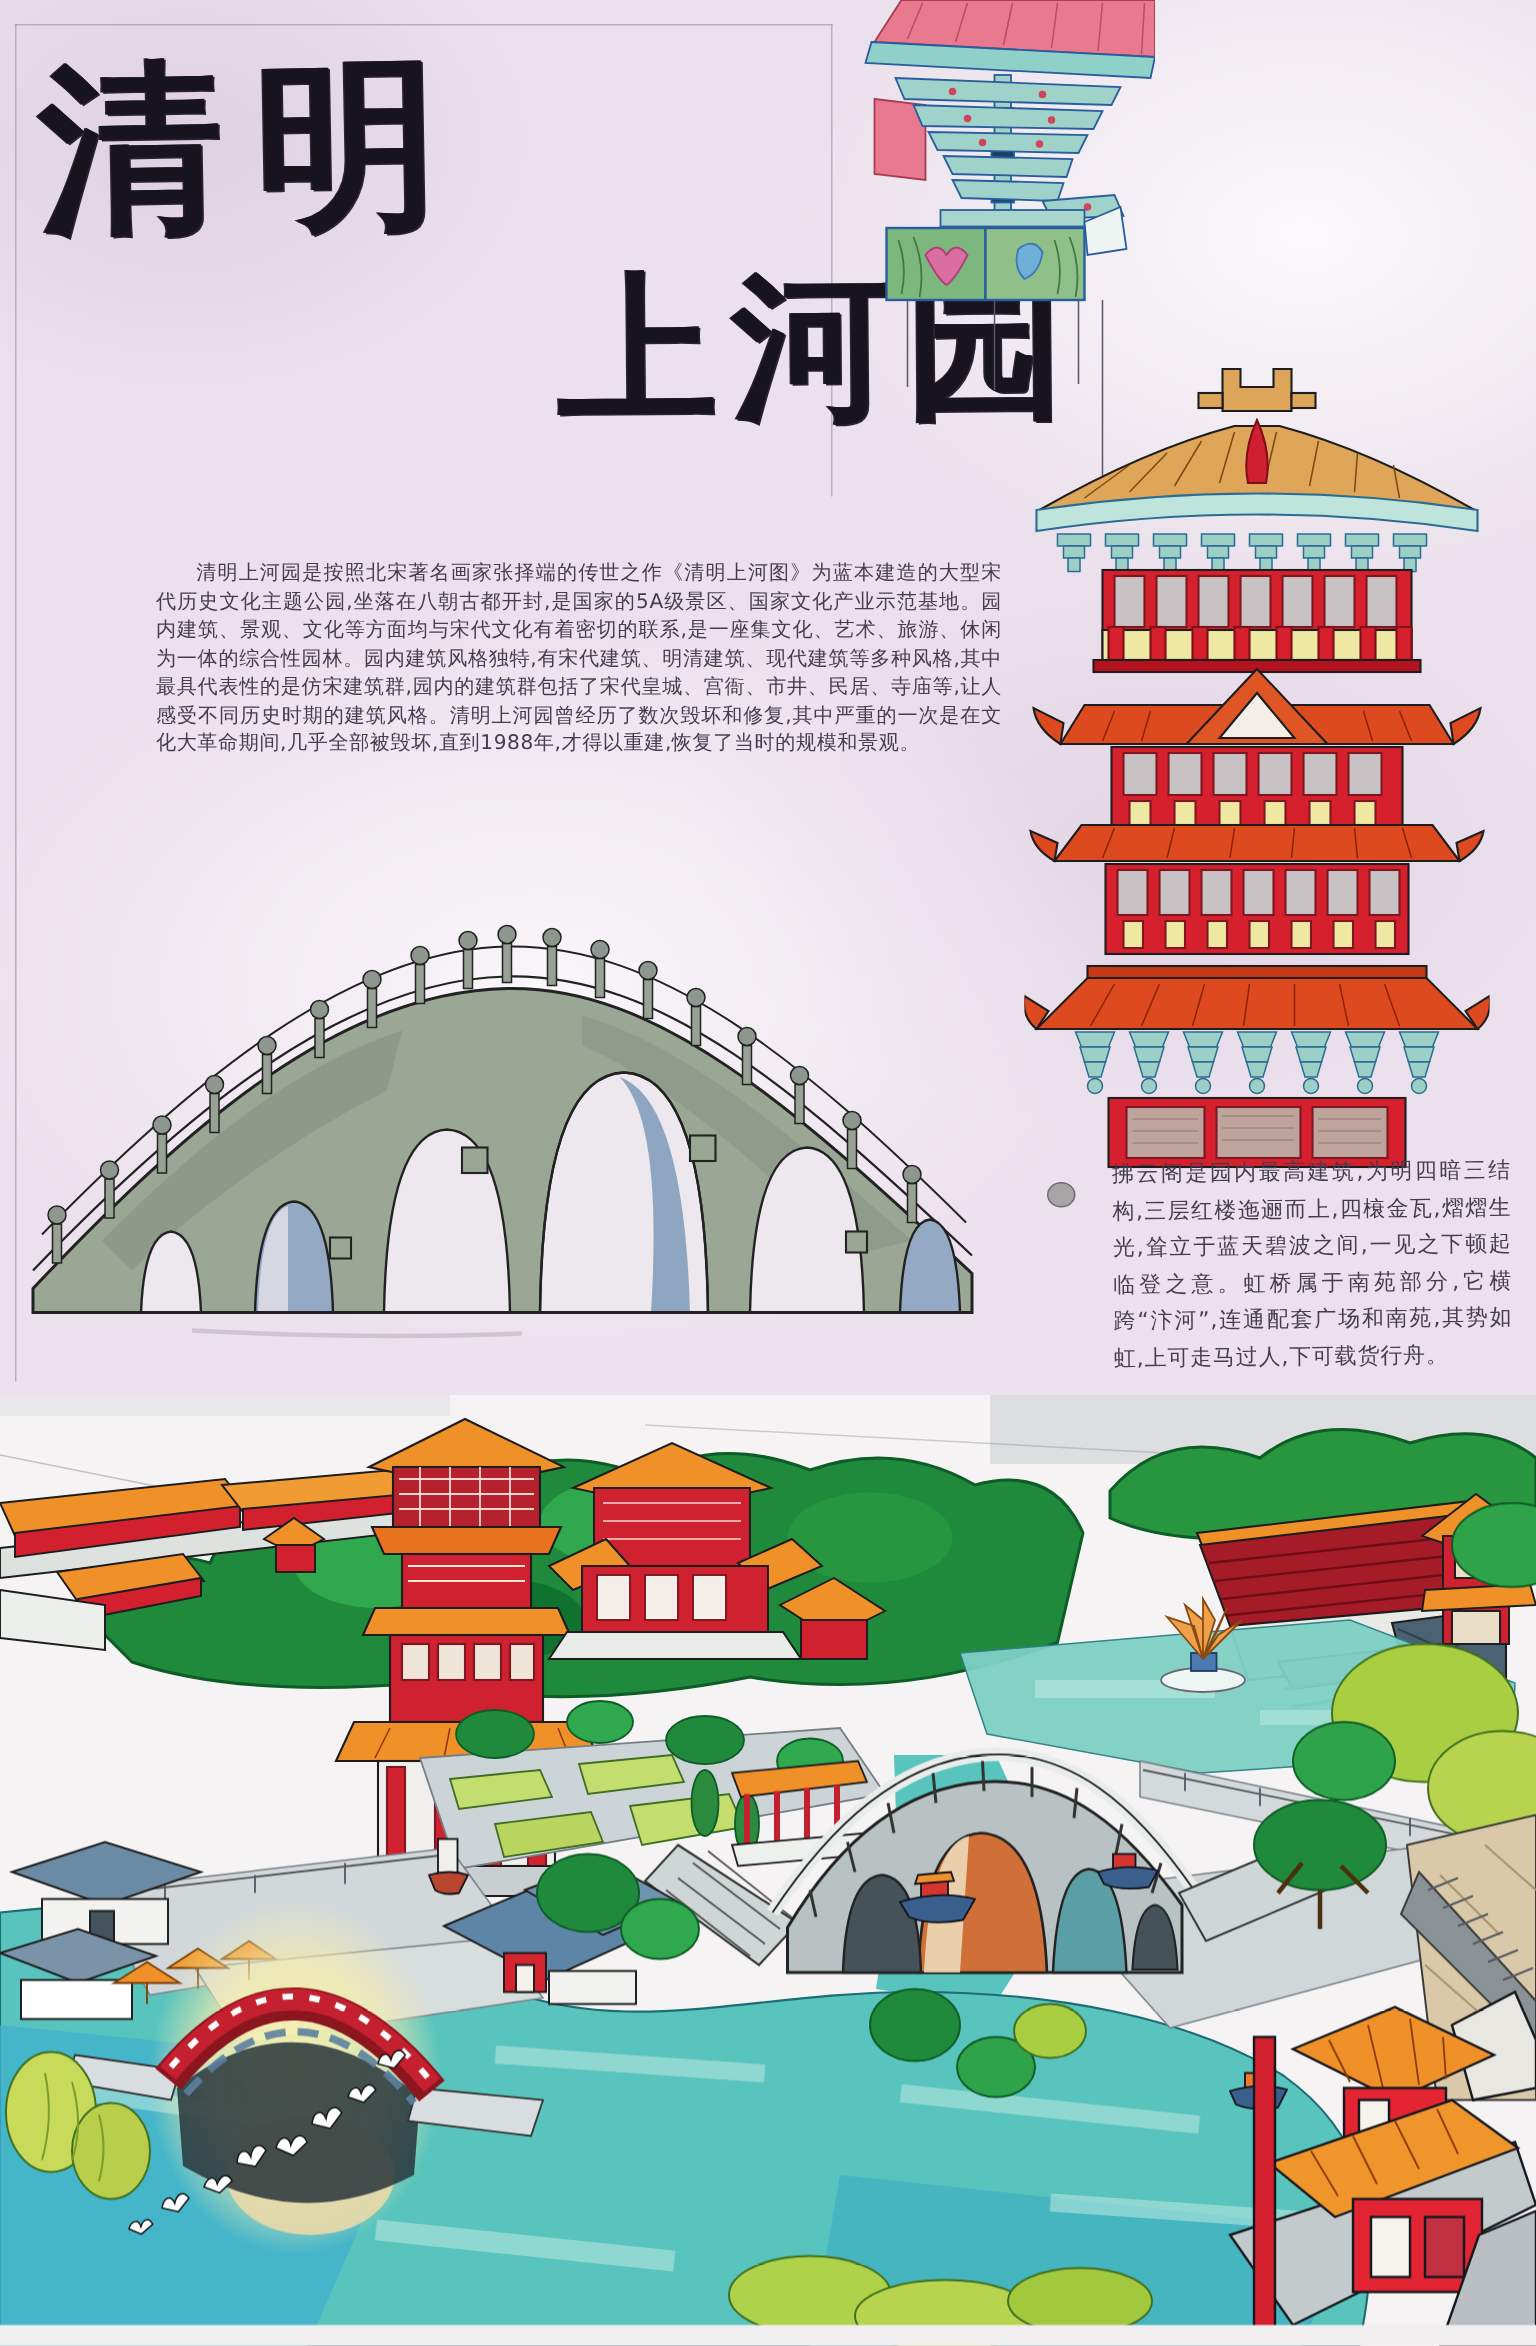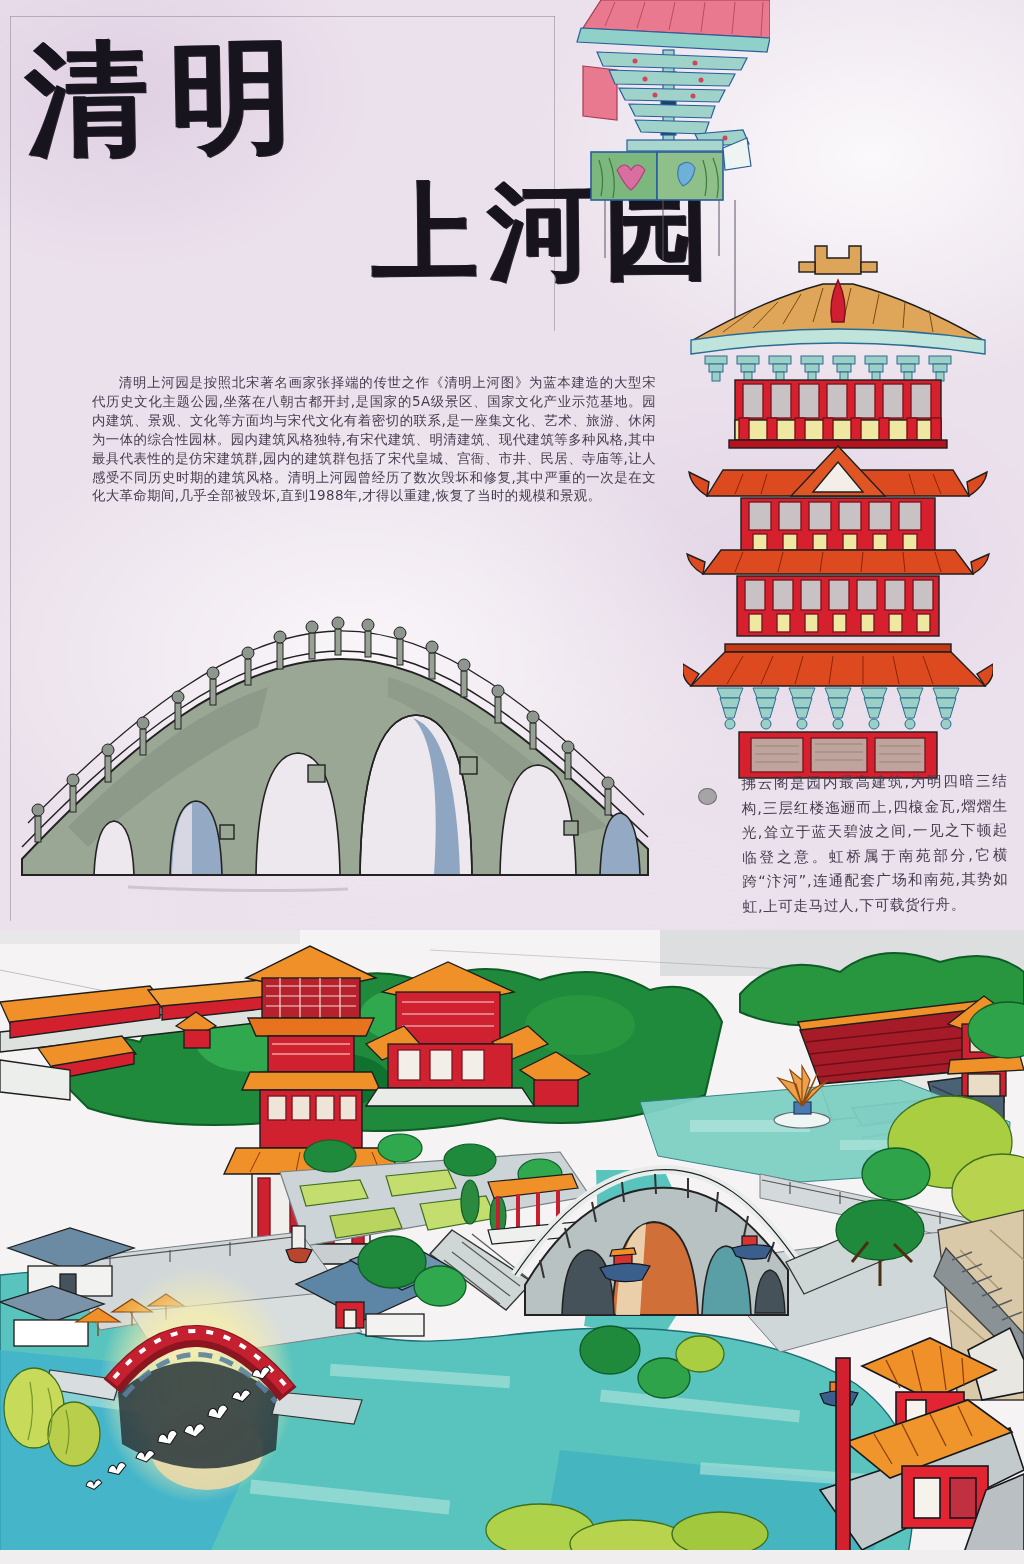--- a/index.html
+++ b/index.html
@@ -22,21 +22,21 @@
     text-shadow:1px 1px 0 #2a2430, -1px 0 0 #2a2430;
     white-space:nowrap;line-height:1;
   }
   #title1{left:26px;top:36px;font-size:122px;letter-spacing:22px;transform:rotate(-1deg);}
   #title2{left:372px;top:178px;font-size:106px;letter-spacing:10px;transform:rotate(-0.5deg);}
   .hand{
     color:#453c50;
     font-family:"DejaVu Sans",sans-serif;
   }
   #intro{
-    left:92px;top:374px;width:564px;
+    left:104px;top:374px;width:564px;
     font-size:13.4px;line-height:18.9px;letter-spacing:.4px;
     text-align:justify;
   }
   #intro p{margin:0;text-indent:2em;}
   #sidenote{
     left:742px;top:770px;width:266px;
     font-size:14.6px;line-height:24.5px;letter-spacing:.6px;
     text-align:justify;transform:rotate(-.6deg);
   }
   #pebble{left:698px;top:788px;width:17px;height:15px;border-radius:50%;

